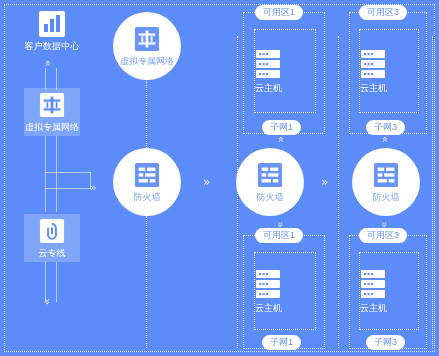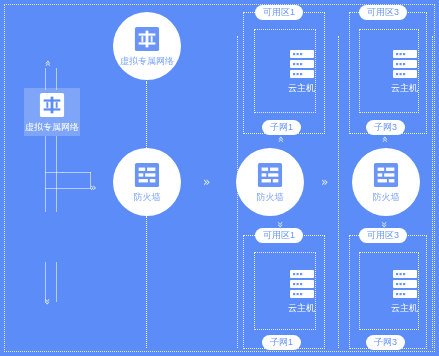--- a/index.html
+++ b/index.html
@@ -64,21 +64,21 @@
   
   .az{
     position:absolute;
     border:1px dotted rgba(255,255,255,.85);
     box-sizing:border-box;
   }
   .az-inner{
     position:absolute;
     border:1px dotted rgba(255,255,255,.85);
     box-sizing:border-box;
-    display:flex;flex-direction:column;align-items:flex-end;justify-content:center;
+    display:flex;flex-direction:column;align-items:flex-start;justify-content:center;
   }
   .az-inner .cap{
     color:#ffffff;font-size:9px;line-height:11px;margin-top:4px;white-space:nowrap;
   }
   .pill{
     position:absolute;
     background:#ffffff;
     border-radius:9px;
     color:#6a95f7;
     font-size:9px;
@@ -110,20 +110,31 @@
 
 <div id="stage">
 
   <div class="outer-frame"></div>
 
   <div class="vdash" style="left:146px;top:36px;height:312px;"></div>
   <div class="vdash" style="left:237px;top:36px;height:312px;"></div>
   <div class="vdash" style="left:338px;top:36px;height:312px;"></div>
   <div class="vdash" style="left:432px;top:36px;height:312px;"></div>
 
+  <div class="node" style="left:16px;top:10px;width:72px;">
+    <span>
+      <svg width="28" height="28" viewBox="0 0 28 28">
+        <rect x="1" y="1" width="26" height="26" rx="2" fill="#ffffff"></rect>
+        <rect x="6" y="14" width="4" height="8" fill="#5b8cf7"></rect>
+        <rect x="12" y="9" width="4" height="13" fill="#5b8cf7"></rect>
+        <rect x="18" y="5" width="4" height="17" fill="#5b8cf7"></rect>
+      </svg>
+    </span>
+    <span class="cap">客户数据中心</span>
+  </div>
 
   <div class="chev up" style="left:44px;top:58px;">
     <span>»</span>
   </div>
 
   <div class="line vline" style="left:45px;top:68px;height:22px;"></div>
   <div class="line vline" style="left:56px;top:68px;height:22px;"></div>
 
   <div class="chip" style="left:24px;top:88px;width:56px;height:48px;">
     <span>
@@ -143,20 +154,30 @@
   <div class="line vline" style="left:56px;top:136px;height:76px;"></div>
 
   <div class="line vline" style="left:62px;top:172px;height:1px;"></div>
   <div class="line hline" style="left:45px;top:188px;width:46px;"></div>
   <div class="line vline" style="left:90px;top:172px;height:17px;"></div>
   <div class="line hline" style="left:45px;top:172px;width:46px;"></div>
   <div class="chev" style="left:90px;top:182px;">
     <span>»</span>
   </div>
 
+  <div class="chip" style="left:24px;top:214px;width:56px;height:48px;">
+    <span>
+      <svg width="26" height="26" viewBox="0 0 28 28">
+        <rect x="1" y="1" width="26" height="26" rx="2" fill="#ffffff"></rect>
+        <path d="M14 6.5 a4.2 4.2 0 0 1 4.2 4.2 v7.5 a4.2 4.2 0 0 1 -8.4 0 v-7.5" fill="none" stroke="#5b8cf7" stroke-width="2.1"></path>
+        <path d="M14 10 v7.5" fill="none" stroke="#5b8cf7" stroke-width="2.1"></path>
+      </svg>
+    </span>
+    <span class="cap">云专线</span>
+  </div>
 
   <div class="line vline" style="left:45px;top:262px;height:40px;"></div>
   <div class="line vline" style="left:56px;top:262px;height:40px;"></div>
   <div class="chev down" style="left:44px;top:296px;">
     <span>»</span>
   </div>
 
 
   <div class="circle" style="left:113px;top:12px;width:68px;height:68px;">
     <span>

